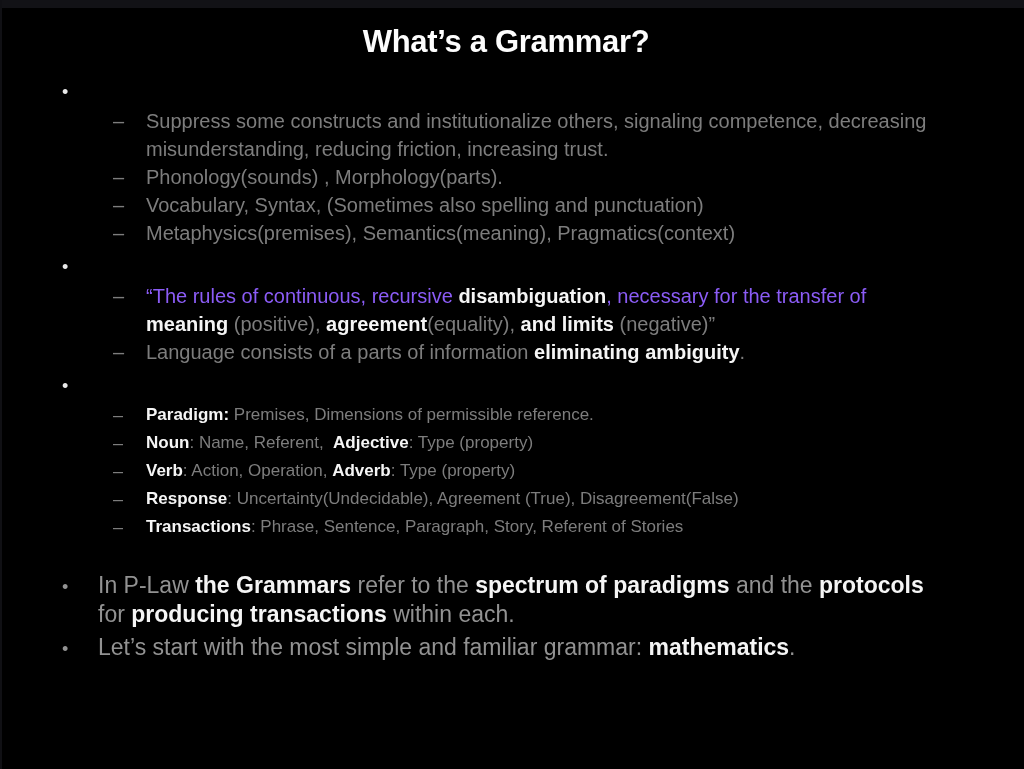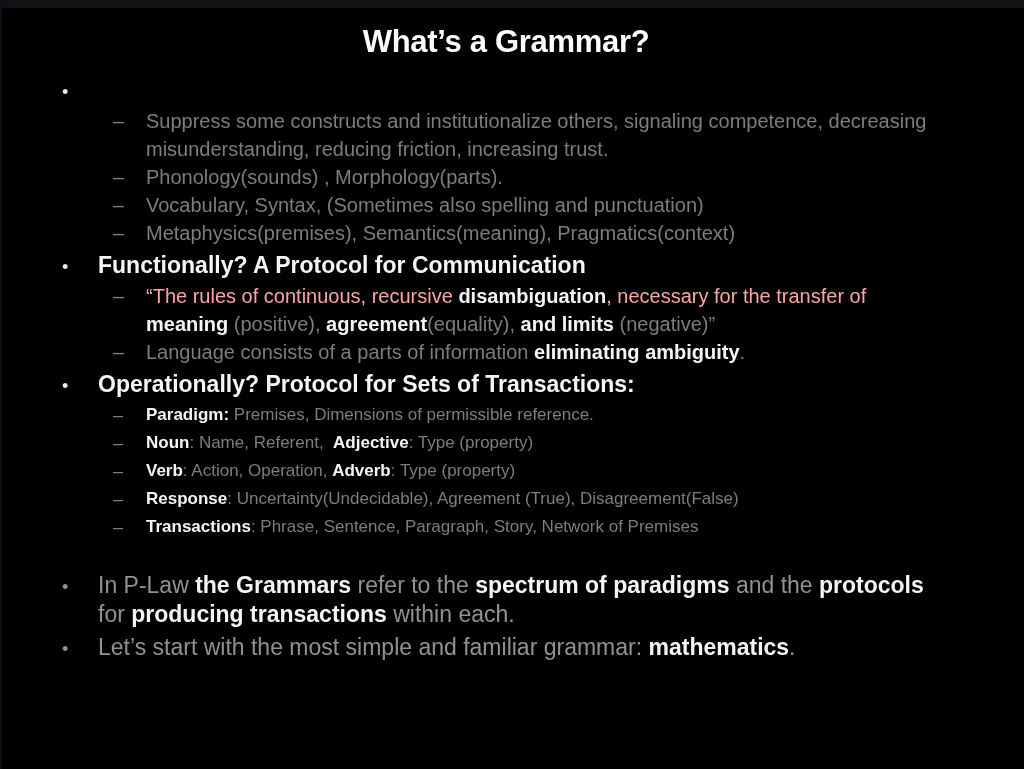--- a/index.html
+++ b/index.html
@@ -60,21 +60,21 @@
   .lvl2 .marker { margin-left: 53px; width: 33px; }
   .lvl3 { font-size: 17px; line-height: 28px; }
   .lvl3 .marker { margin-left: 53px; width: 33px; font-size: 18px; }
   .gap { margin-top: 30px; }
 
   .marker-white { color: #e9e9e9; }
   .marker-gray  { color: var(--gray, #7d7d7d); }
   .marker-gray2 { color: var(--gray2, #929292); }
 
   .s-w  { color: var(--white, #f5f5f5); font-weight: 600; }
-  .s-wr { color: #fca5a5; font-weight: 400; margin-top: 20px; }
+  .s-wr { color: #8b5cf6; font-weight: 400; margin-top: 20px; }
   .s-wb { color: var(--white, #f5f5f5); font-weight: 700; }
   .s-g  { color: var(--gray, #7d7d7d); font-weight: 400; }
   .s-g2 { color: var(--gray2, #929292); font-weight: 400; }
 </style>
 </head>
 <body>
 
 <div class="stage">
   <div class="top-edge"></div>
   <div class="left-edge"></div>
@@ -95,53 +95,51 @@
         <div class="row lvl2">
           <span class="marker marker-gray">–</span>
           <span class="txt"><span class="s-g">Vocabulary, Syntax, (Sometimes also spelling and punctuation)</span></span>
         </div>
         <div class="row lvl2">
           <span class="marker marker-gray">–</span>
           <span class="txt"><span class="s-g">Metaphysics(premises), Semantics(meaning), Pragmatics(context)</span></span>
         </div>
         <div class="row lvl1">
           <span class="marker marker-white">•</span>
-          <span class="txt"><span class="s-w">Functionally? A Protocol for Communication</span></span>
         </div>
         <div class="row lvl2">
           <span class="marker marker-gray">–</span>
           <span class="txt"><span class="s-wr">“The rules of continuous, recursive </span><span class="s-wb">disambiguation</span><span class="s-wr">, necessary for the transfer of </span><span class="s-wb">meaning </span><span class="s-g">(positive), </span><span class="s-wb">agreement</span><span class="s-g">(equality), </span><span class="s-wb">and limits </span><span class="s-g">(negative)”</span></span>
         </div>
         <div class="row lvl2">
           <span class="marker marker-gray">–</span>
           <span class="txt"><span class="s-g">Language consists of a parts of information </span><span class="s-wb">eliminating ambiguity</span><span class="s-g">.</span></span>
         </div>
         <div class="row lvl1">
           <span class="marker marker-white">•</span>
-          <span class="txt"><span class="s-w">Operationally? Protocol for Sets of Transactions:</span></span>
         </div>
         <div class="row lvl3">
           <span class="marker marker-gray">–</span>
           <span class="txt"><span class="s-wb">Paradigm:</span><span class="s-g"> Premises, Dimensions of permissible reference.</span></span>
         </div>
         <div class="row lvl3">
           <span class="marker marker-gray">–</span>
           <span class="txt"><span class="s-wb">Noun</span><span class="s-g">: Name, Referent, &nbsp;</span><span class="s-wb">Adjective</span><span class="s-g">: Type (property)</span></span>
         </div>
         <div class="row lvl3">
           <span class="marker marker-gray">–</span>
           <span class="txt"><span class="s-wb">Verb</span><span class="s-g">: Action, Operation, </span><span class="s-wb">Adverb</span><span class="s-g">: Type (property)</span></span>
         </div>
         <div class="row lvl3">
           <span class="marker marker-gray">–</span>
           <span class="txt"><span class="s-wb">Response</span><span class="s-g">: Uncertainty(Undecidable), Agreement (True), Disagreement(False)</span></span>
         </div>
         <div class="row lvl3">
           <span class="marker marker-gray">–</span>
-          <span class="txt"><span class="s-wb">Transactions</span><span class="s-g">: Phrase, Sentence, Paragraph, Story, Network of Premises</span></span>
+          <span class="txt"><span class="s-wb">Transactions</span><span class="s-g">: Phrase, Sentence, Paragraph, Story, Referent of Stories</span></span>
         </div>
         <div class="row lvl1 gap">
           <span class="marker marker-gray2">•</span>
           <span class="txt"><span class="s-g2">In P-Law </span><span class="s-wb">the Grammars </span><span class="s-g2">refer to the </span><span class="s-wb">spectrum of paradigms </span><span class="s-g2">and the </span><span class="s-wb">protocols </span><span class="s-g2">for </span><span class="s-wb">producing transactions </span><span class="s-g2">within each.</span></span>
         </div>
         <div class="row lvl1">
           <span class="marker marker-gray2">•</span>
           <span class="txt"><span class="s-g2">Let’s start with the most simple and familiar grammar: </span><span class="s-wb">mathematics</span><span class="s-g2">.</span></span>
         </div>
       </div>

